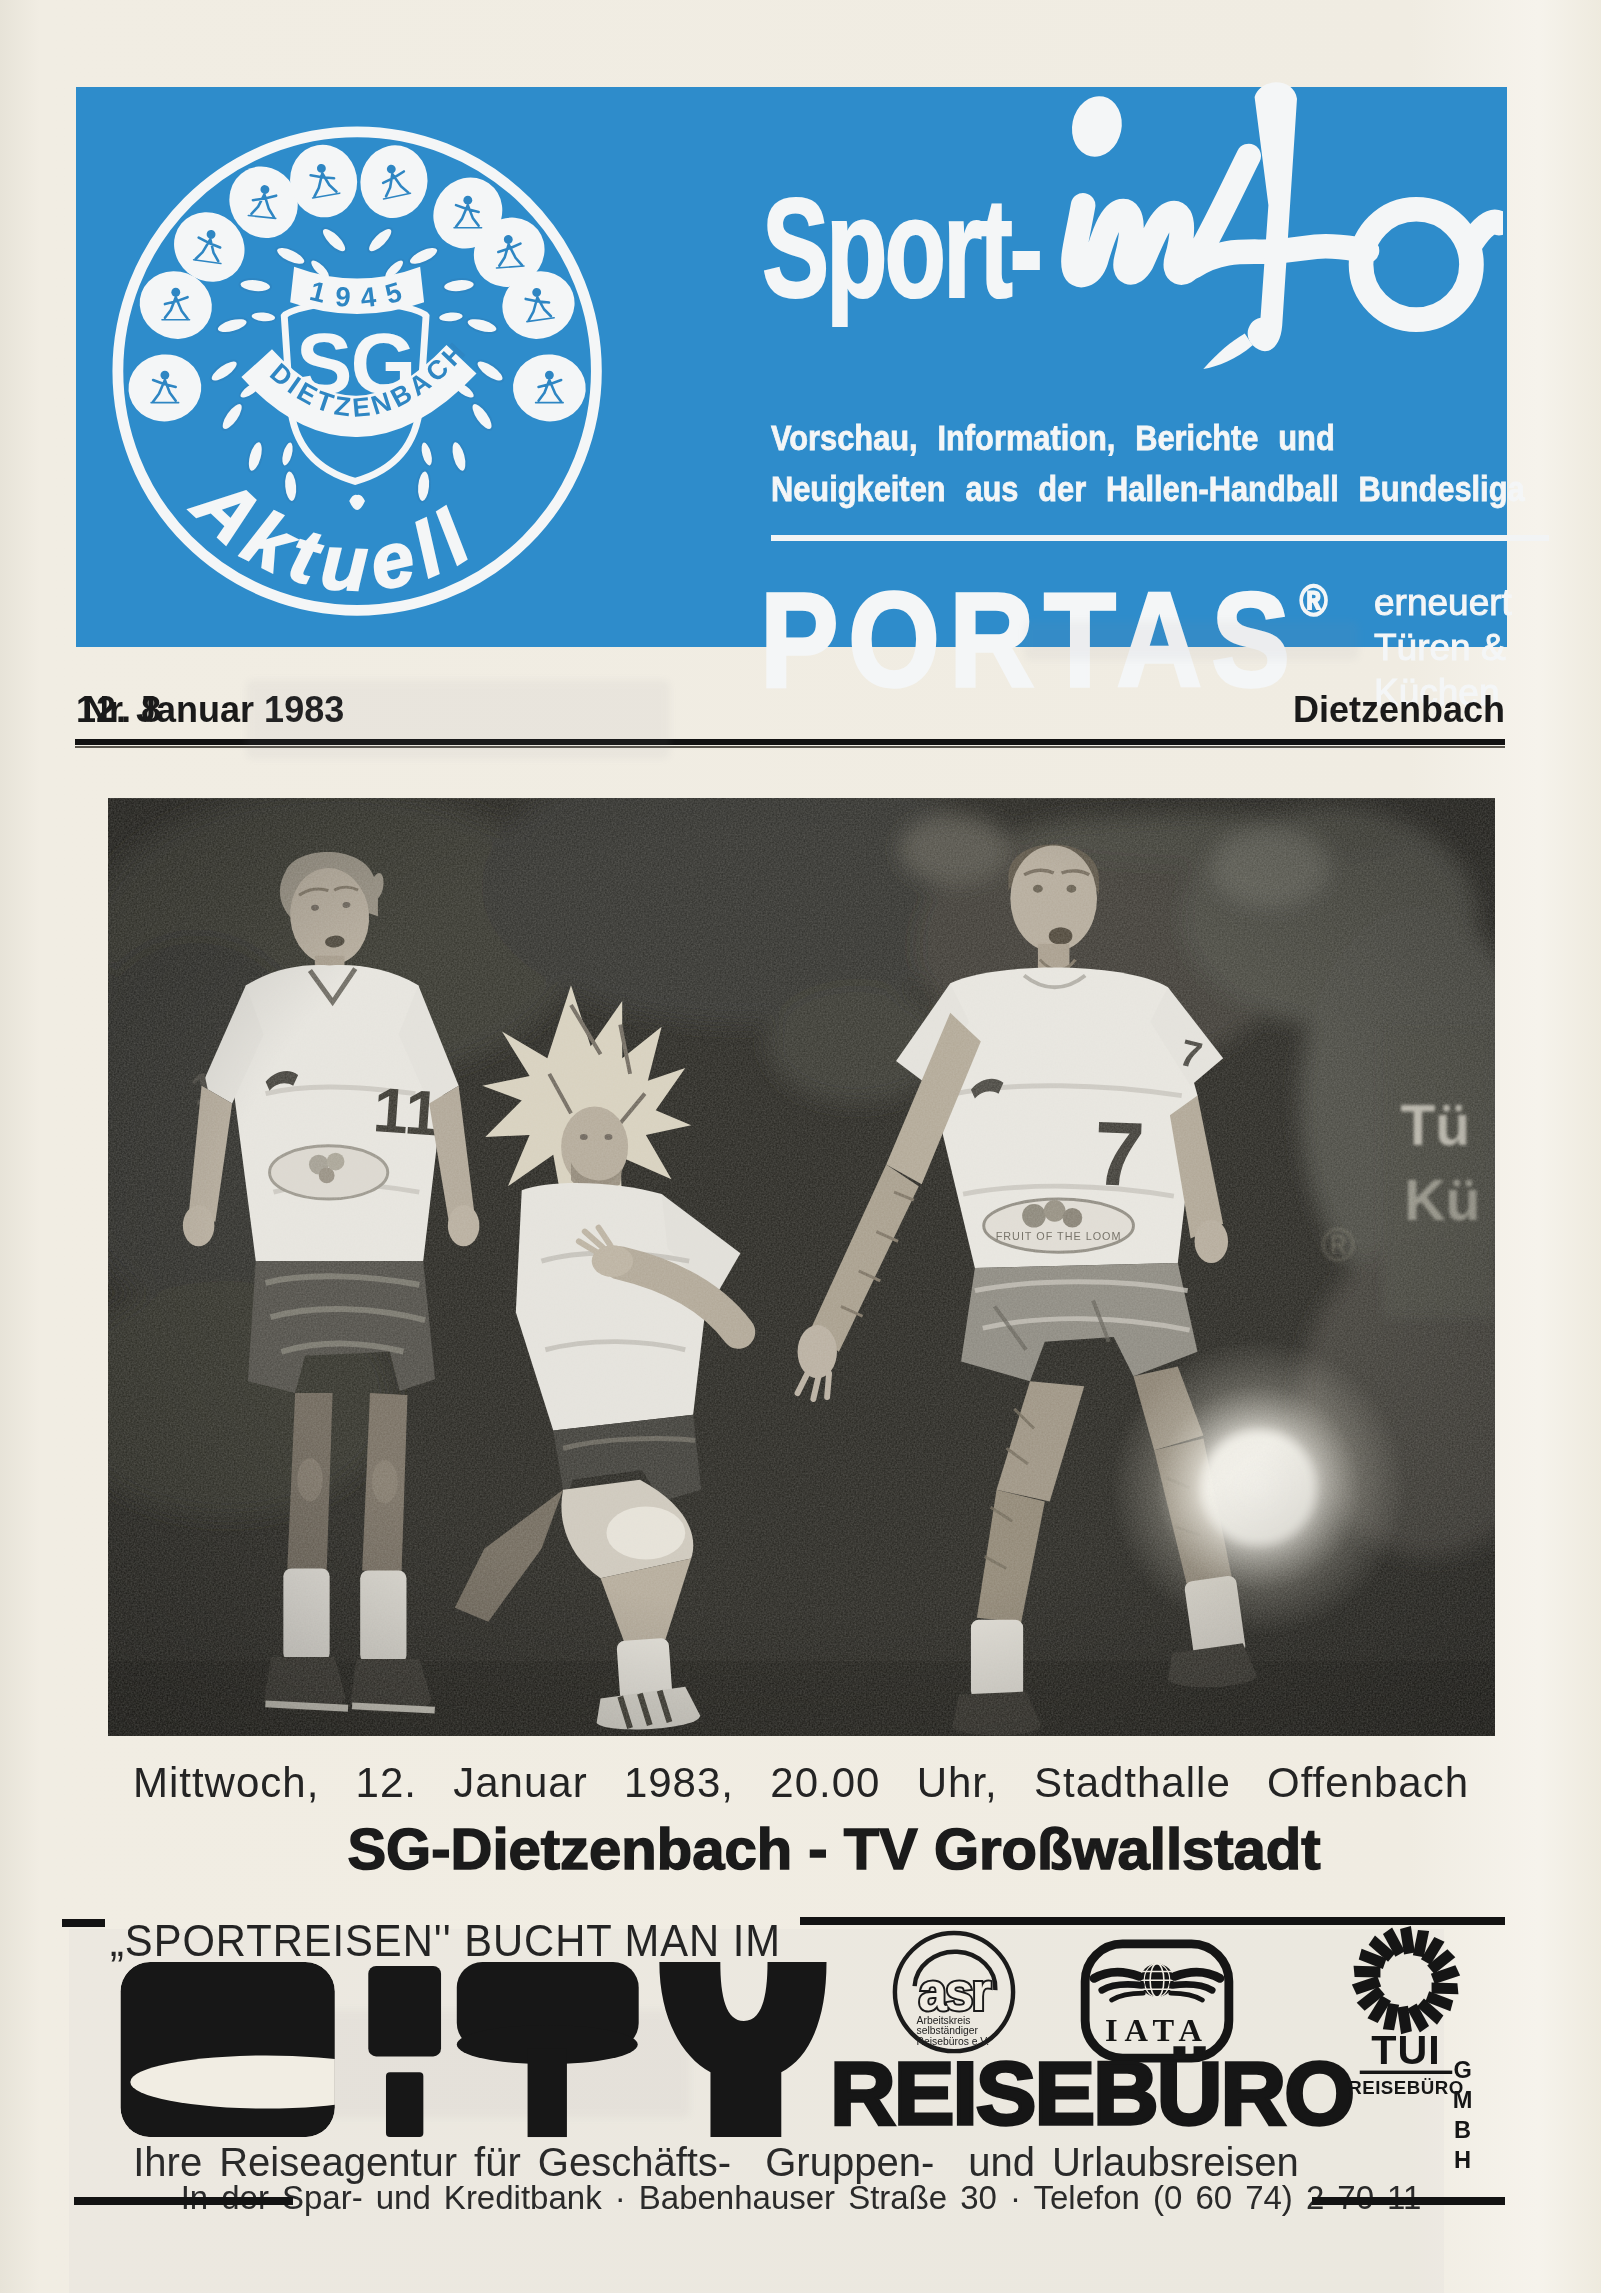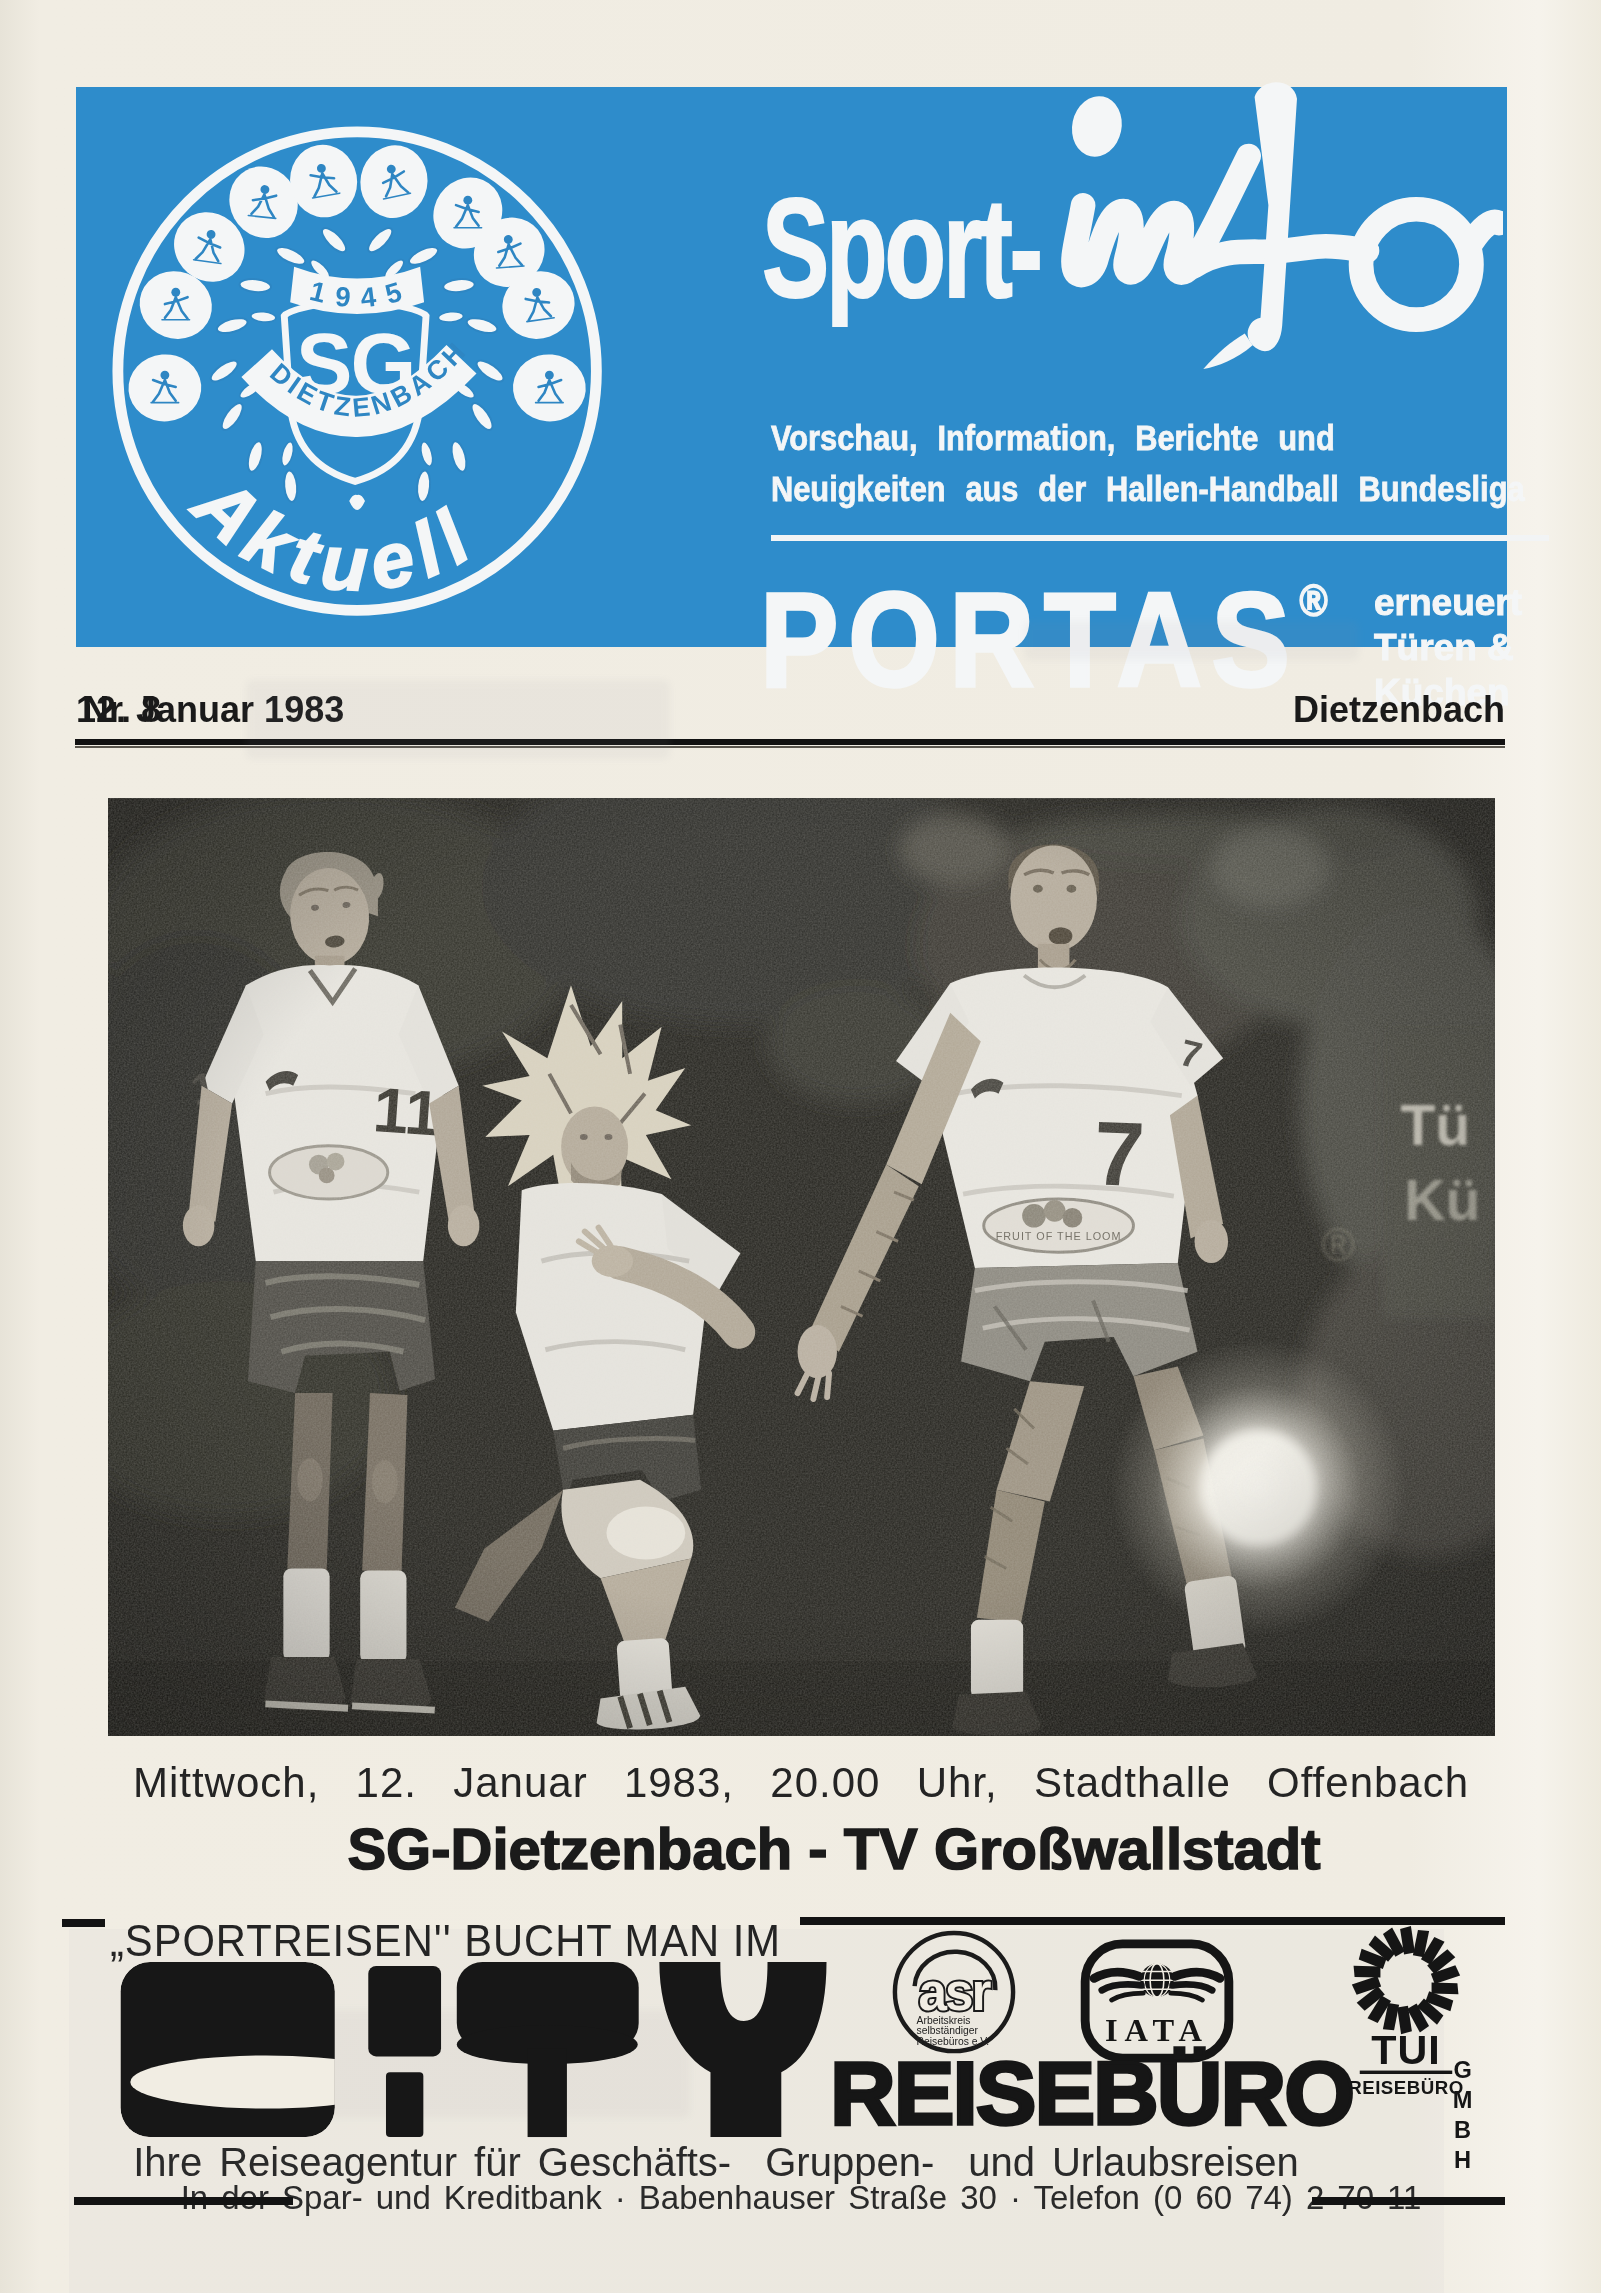--- a/index.html
+++ b/index.html
@@ -22,21 +22,21 @@
   .subtitle{left:695px;top:325px;transform:scale(.88,1);transform-origin:left top;
     color:#f4f6f7;font-weight:bold;font-size:35px;line-height:51px;
     word-spacing:12.8px;letter-spacing:0;white-space:nowrap;-webkit-text-stroke:0.8px #f4f6f7;}
   .banner-rule{left:695px;top:448px;width:778px;height:5.9px;background:#f2f4f5;}
   .portas{
     left:684px;top:485px;font-size:120px;font-weight:bold;color:#f4f6f7;line-height:1;
     letter-spacing:9.9px;transform:scale(.98,1.12);transform-origin:left top;
     -webkit-text-stroke:3px #f4f6f7;white-space:nowrap;
   }
   .portas .reg{font-size:39px;vertical-align:63px;letter-spacing:0;-webkit-text-stroke:1.5px #f4f6f7;}
-  .portas-tagline{left:1298px;top:493px;color:#f4f6f7;font-size:37px;font-weight:bold;
+  .portas-tagline{left:1298px;top:493px;color:#f4f6f7;font-size:37px;font-weight:normal;
     line-height:45px;-webkit-text-stroke:1px #f4f6f7;white-space:nowrap;}
   
   .issue-row{left:76px;top:676px;width:1431px;height:43px;font-size:36px;font-weight:bold;color:#1a1a1a;margin-top:13px;}
   .issue-no{position:absolute;left:6.9px;top:0;}
   .issue-date{position:absolute;left:0;width:100%;text-align:left;top:0;}
   .issue-place{position:absolute;right:2px;top:0;}
   .rule-double{left:75px;top:739px;width:1430px;height:10.8px;
     background:linear-gradient(180deg,#121212 0 5.9px,rgba(0,0,0,0) 5.9px 6.9px,#5a564e 6.9px 8.9px,rgba(0,0,0,0) 8.9px);}
   
   .match-info{left:0;top:1759px;width:1602px;text-align:center;font-size:42px;font-weight:400;

